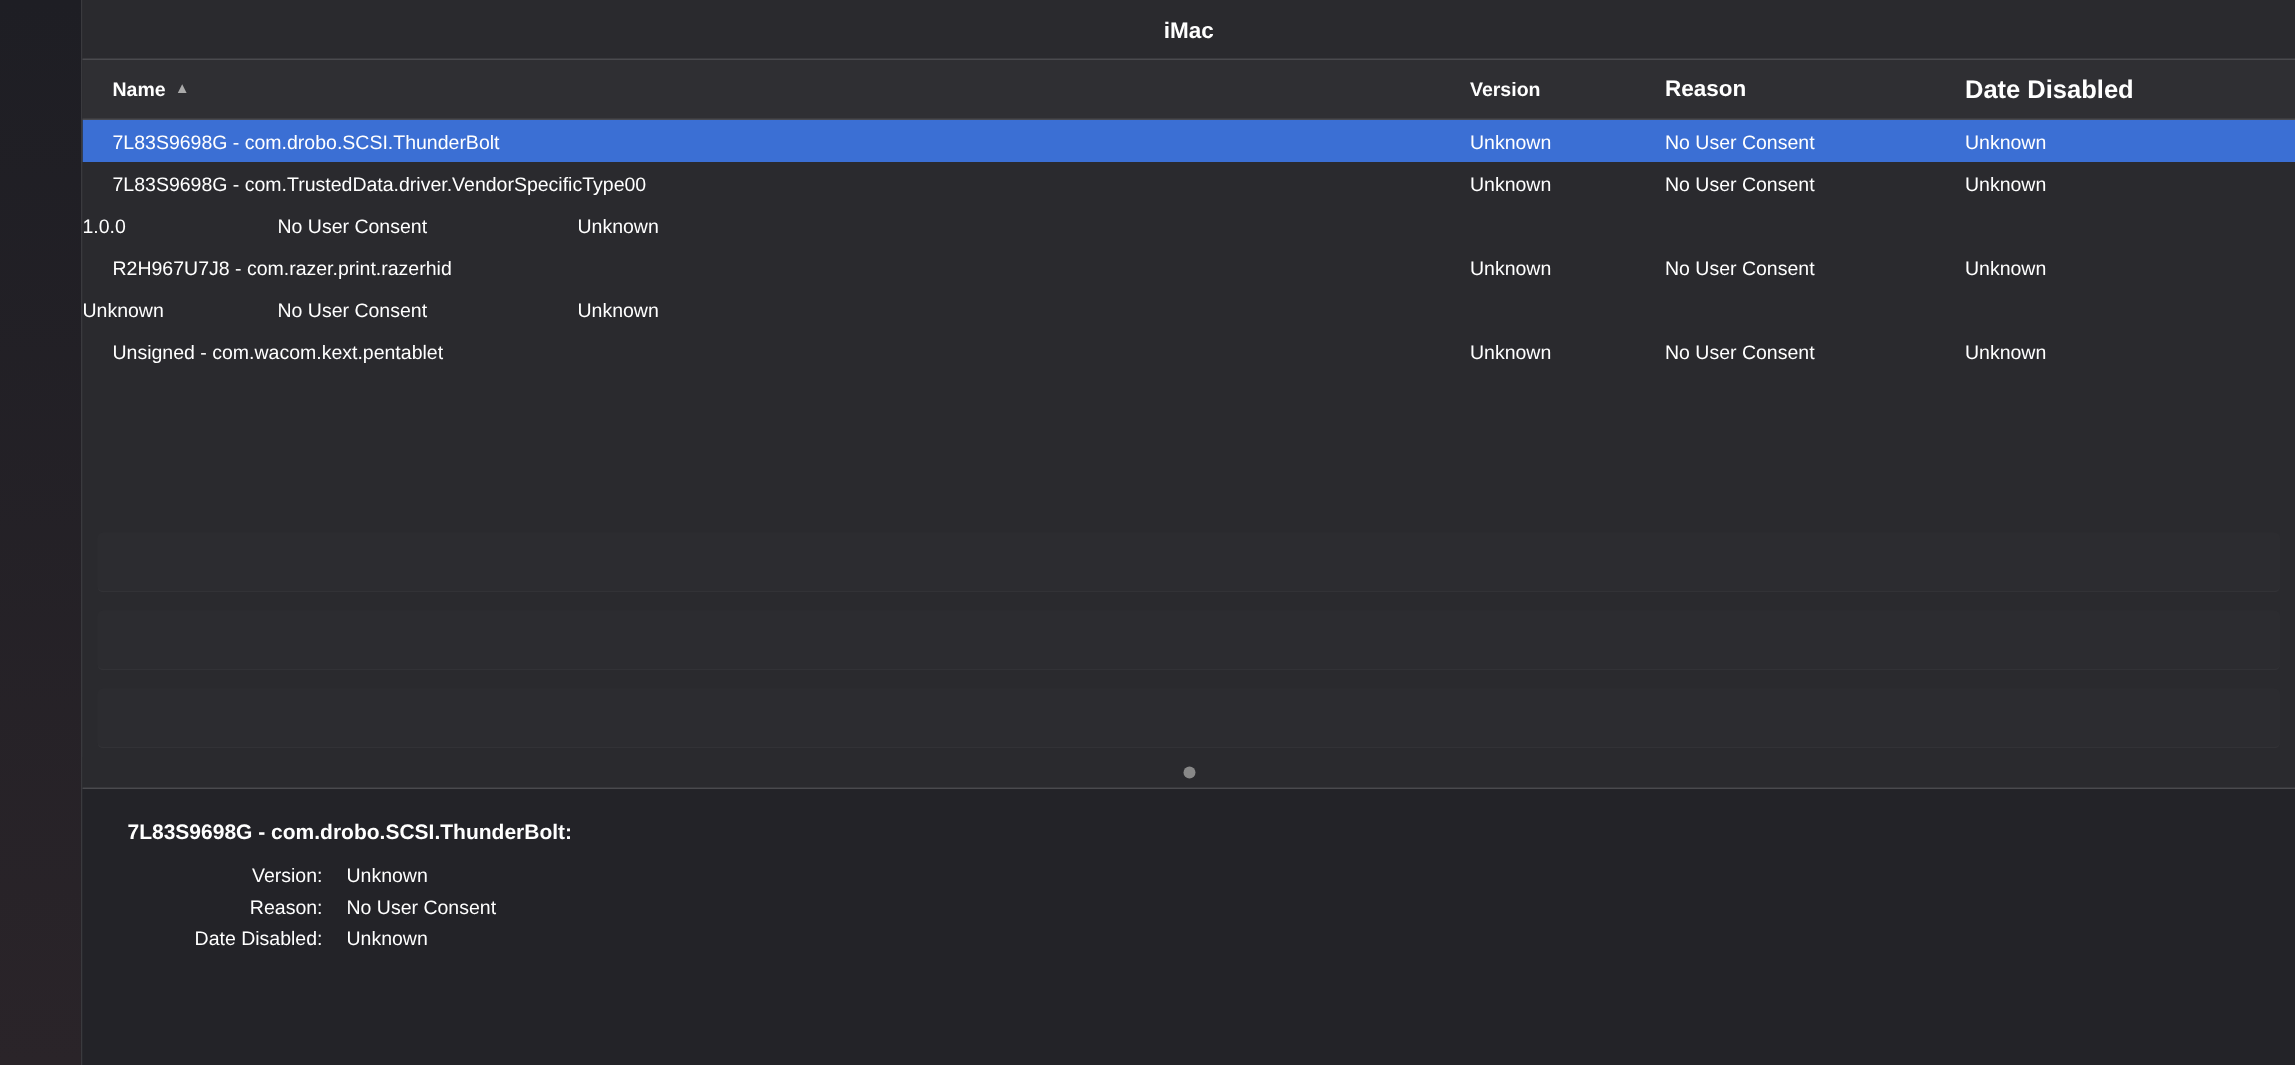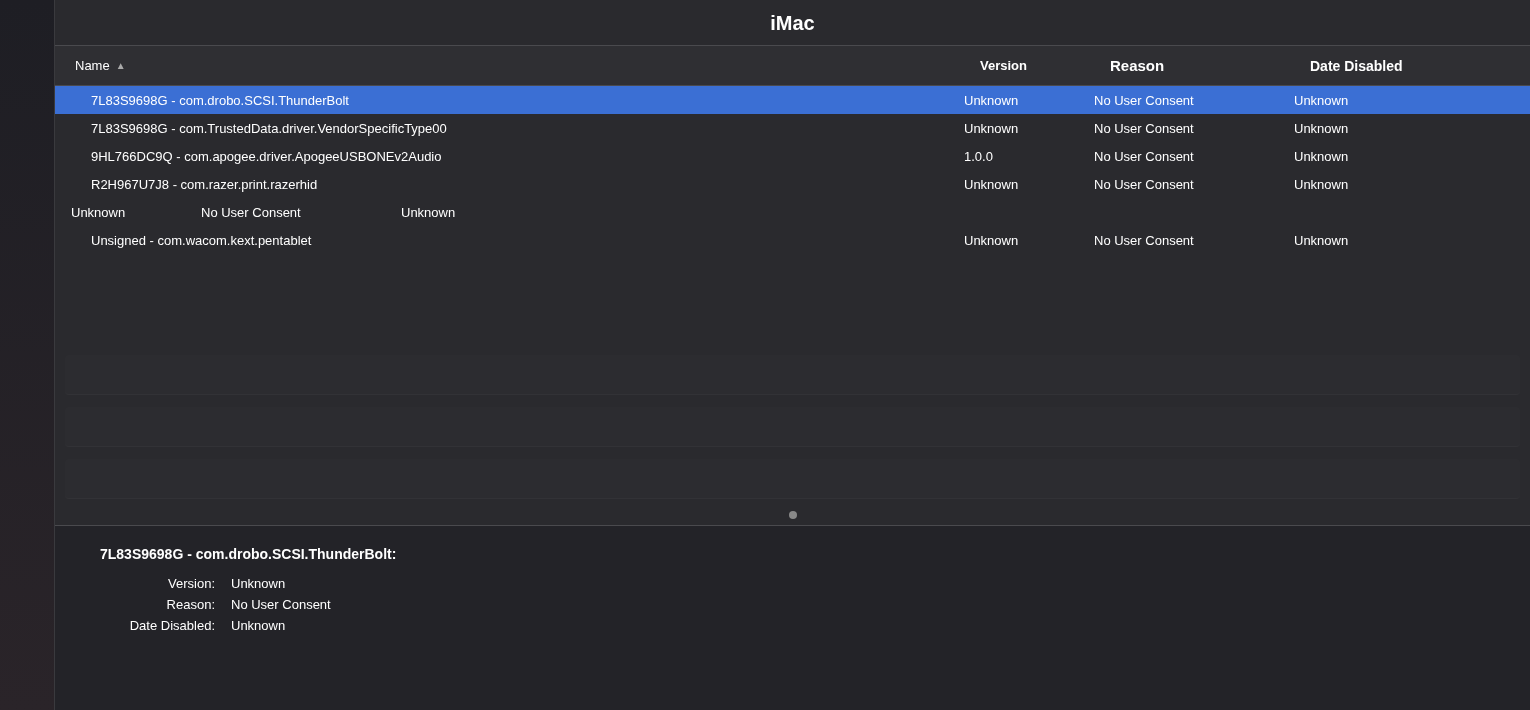--- a/index.html
+++ b/index.html
@@ -29,21 +29,21 @@
     .main-content {
       flex: 1;
       display: flex;
       flex-direction: column;
       background: #2a2a2e;
     }
 
     .title-bar {
       text-align: center;
       padding: 12px 0 10px 0;
-      font-size: 20px;
+      font-size: 15px;
       font-weight: 600;
       color: #ffffff;
       background: #2a2a2e;
     }
 
     .table-section {
       flex: 1;
       display: flex;
       flex-direction: column;
       border-top: 1px solid #4a4a4e;
@@ -55,21 +55,21 @@
       padding: 8px 0;
       border-bottom: 1px solid #4a4a4e;
       background: #2f2f33;
       min-height: 40px;
     }
 
     .col-name-header {
       flex: 1;
       padding-left: 20px;
       font-size: 13px;
-      font-weight: 400;
+      font-weight: 700;
       color: #ffffff;
       display: flex;
       align-items: center;
       gap: 6px;
     }
 
     .sort-arrow {
       font-size: 10px;
       color: #aaaaaa;
     }
@@ -83,36 +83,36 @@
 
     .col-reason-header {
       width: 200px;
       font-size: 15px;
       font-weight: 600;
       color: #ffffff;
     }
 
     .col-date-header {
       width: 220px;
-      font-size: 14px;
+      font-size: 17px;
       font-weight: 600;
       color: #ffffff;
       padding-right: 10px;
     }
 
     .table-body {
       flex: 1;
       overflow-y: auto;
     }
 
     .table-row {
       display: flex;
       align-items: center;
       min-height: 28px;
-      padding: 4px 16px;
+      padding: 4px 0;
       cursor: pointer;
     }
 
     .table-row.selected {
       background: #3b6fd4;
     }
 
     .table-row .col-name {
       flex: 1;
       padding-left: 20px;
@@ -176,21 +176,20 @@
       border-top: 1px solid #4a4a4e;
       padding: 20px 30px 20px 30px;
       min-height: 185px;
     }
 
     .detail-title {
       font-size: 14px;
       font-weight: 700;
       color: #ffffff;
       margin-bottom: 14px;
-      margin-left: 15px;
     }
 
     .detail-field {
       display: flex;
       align-items: flex-start;
       margin-bottom: 6px;
       font-size: 13px;
     }
 
     .detail-label {
@@ -243,21 +242,20 @@
       <div class="col-reason">No User Consent</div>
       <div class="col-date">Unknown</div>
     </div>
         <div class="table-row">
       <div class="col-name">7L83S9698G - com.TrustedData.driver.VendorSpecificType00</div>
       <div class="col-version">Unknown</div>
       <div class="col-reason">No User Consent</div>
       <div class="col-date">Unknown</div>
     </div>
         <div class="table-row">
-      <div class="col-name">9HL766DC9Q - com.apogee.driver.ApogeeUSBONEv2Audio</div>
       <div class="col-version">1.0.0</div>
       <div class="col-reason">No User Consent</div>
       <div class="col-date">Unknown</div>
     </div>
         <div class="table-row">
       <div class="col-name">R2H967U7J8 - com.razer.print.razerhid</div>
       <div class="col-version">Unknown</div>
       <div class="col-reason">No User Consent</div>
       <div class="col-date">Unknown</div>
     </div>

